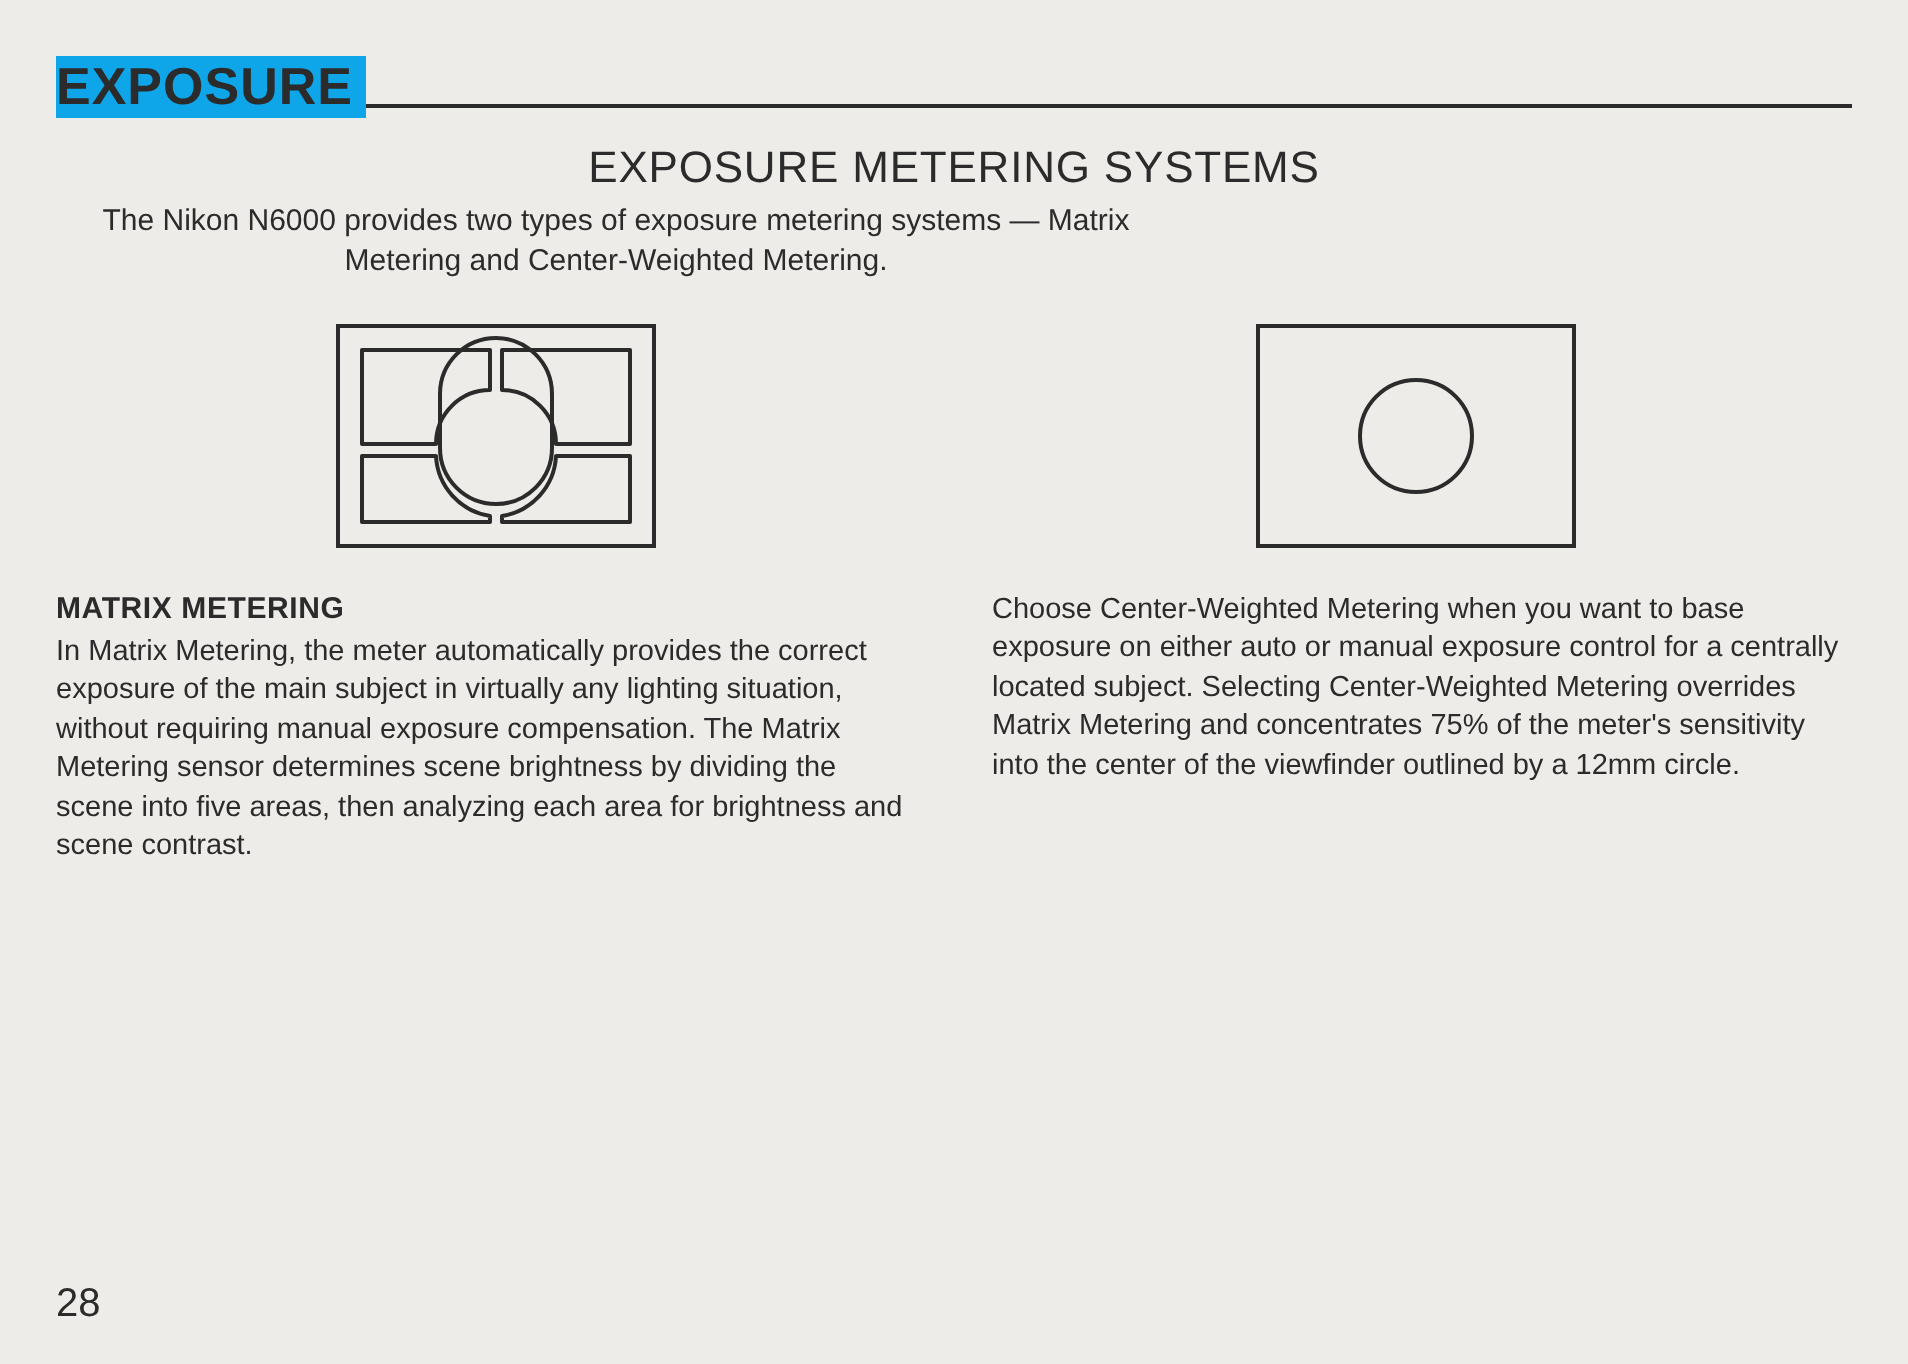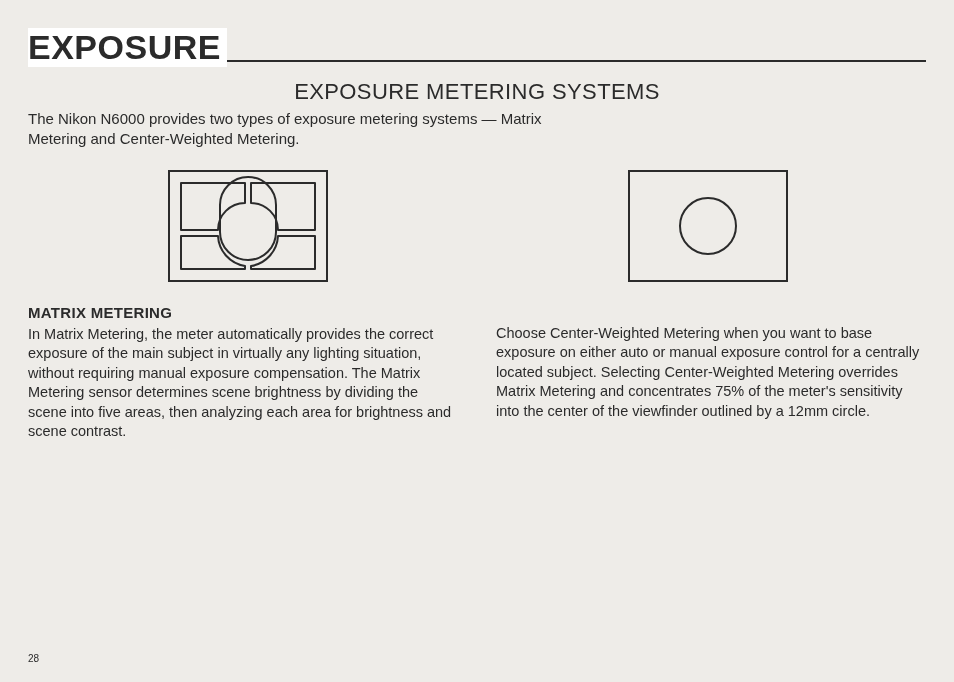--- a/index.html
+++ b/index.html
@@ -5,26 +5,26 @@
   * { margin: 0; padding: 0; box-sizing: border-box; }
   html, body { width: 954px; height: 682px; }
   body {
     background: #eeece8;
     font-family: Helvetica, Arial, sans-serif;
     color: #2b2b2b;
     padding: 28px 28px 20px 28px;
     position: relative;
   }
   .chapter-title {
-    font-size: 34px;
+    font-size: 26px;
     font-weight: 800;
     letter-spacing: 0.5px;
     display: inline-block;
     padding-right: 6px;
-    background: #ffffff;
+    background: #0ea5e9;
     position: relative;
     z-index: 2;
   }
   .rule-wrap {
     position: relative;
     height: 26px;
     margin-top: -20px;
   }
   .rule {
     position: absolute;
@@ -39,49 +39,49 @@
     font-weight: 400;
     letter-spacing: 0.4px;
     margin-top: 6px;
     text-align: center;
   }
   .intro {
     font-size: 15px;
     line-height: 1.35;
     margin-top: 4px;
     max-width: 560px;
+    text-align: center;
   }
   .diagrams {
     display: flex;
     gap: 300px;
     margin-top: 20px;
     padding-left: 140px;
   }
   .columns {
     display: flex;
     gap: 38px;
     margin-top: 22px;
-    align-items: center;
   }
   .col { flex: 1; }
   .col h3 {
     font-size: 15px;
     font-weight: 800;
     letter-spacing: 0.3px;
     margin-bottom: 4px;
   }
   .col p {
     font-size: 14.5px;
     line-height: 1.35;
   }
   .page-num {
     position: absolute;
     left: 28px;
     bottom: 18px;
-    font-size: 10px;
+    font-size: 20px;
   }
   svg { display: block; }
 </style>
 </head>
 <body>
 
 
 
 <div class="chapter-title">EXPOSURE</div>
 <div class="rule-wrap">

